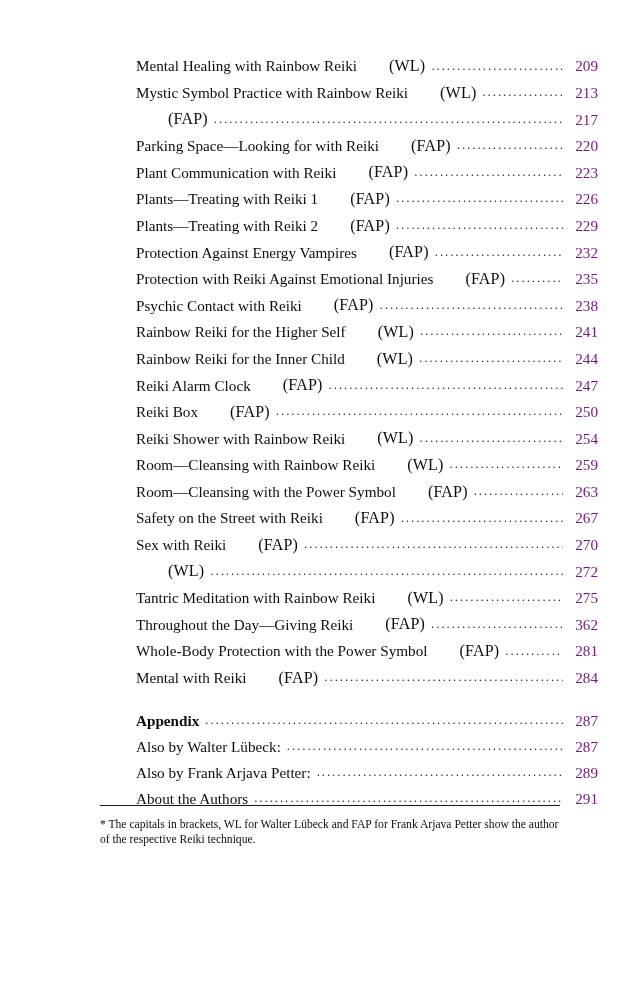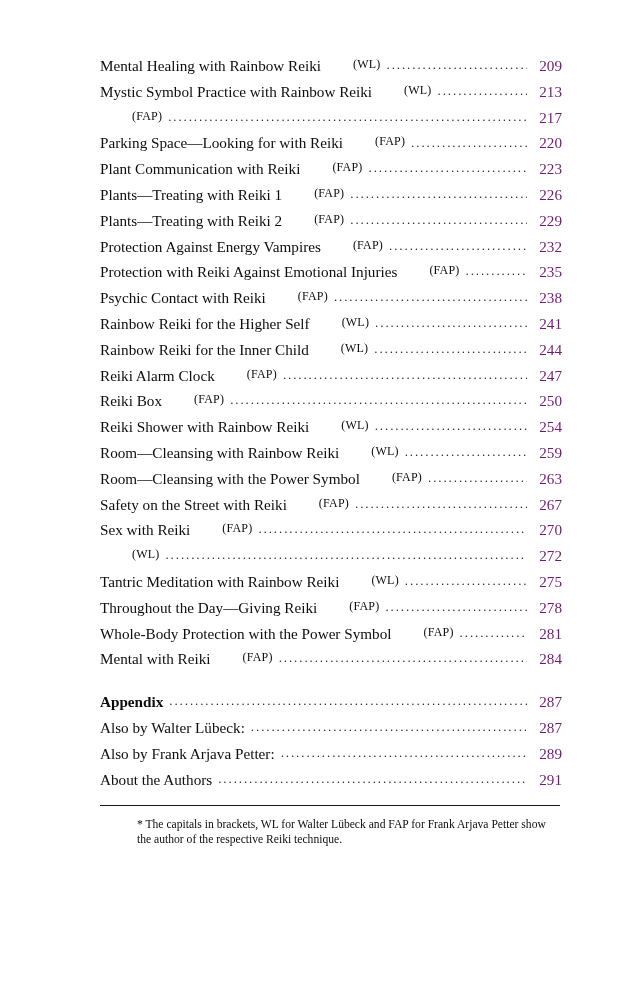--- a/index.html
+++ b/index.html
@@ -26,37 +26,38 @@
     top: 58px;
     width: 462px;
   }
   .toc-list {
     list-style: none;
     margin: 0;
     padding: 0;
   }
   .toc-row {
     display: flex;
-    align-items: flex-start;
+    align-items: center;
     width: 100%;
     font-size: 15.2px;
     color: #0d0d0d;
     line-height: 1.0;
     margin-bottom: 10.6px;
     white-space: nowrap;
+    margin-left: 36px;
   }
   .toc-row.bold .title-text {
     font-weight: bold;
   }
   .title-text {
     flex: 0 0 auto;
   }
   .tag {
     flex: 0 0 auto;
-    font-size: 12px;
+    font-size: 16px;
     letter-spacing: 0.2px;
     margin-left: 4px;
     color: #0d0d0d;
     padding-left: 28px;
   }
   .dots {
     flex: 1 1 auto;
     overflow: hidden;
     margin: 0 5px 0 6px;
     position: relative;
@@ -93,21 +94,20 @@
     width: 460px;
     height: 1px;
     background: #1a1a1a;
     margin-bottom: 11px;
   }
   #footnote-text {
     font-size: 11.6px;
     line-height: 1.33;
     color: #0d0d0d;
     text-align: left;
-    margin-left: 37px;
   }
 </style>
 </head>
 <body>
 
 <div id="page">
 
   <div id="content">
     <ul class="toc-list">
         <li class="toc-row">
@@ -231,21 +231,21 @@
         <li class="toc-row">
           <span class="title-text">Tantric Meditation with Rainbow Reiki</span>
           <span class="tag">(WL)</span>
           <span class="dots"></span>
           <span class="page-num">275</span>
         </li>
         <li class="toc-row">
           <span class="title-text">Throughout the Day—Giving Reiki</span>
           <span class="tag">(FAP)</span>
           <span class="dots"></span>
-          <span class="page-num">278</span>
+          <span class="page-num">362</span>
         </li>
         <li class="toc-row">
           <span class="title-text">Whole-Body Protection with the Power Symbol</span>
           <span class="tag">(FAP)</span>
           <span class="dots"></span>
           <span class="page-num">281</span>
         </li>
         <li class="toc-row">
           <span class="title-text">Mental with Reiki</span>
           <span class="tag">(FAP)</span>

